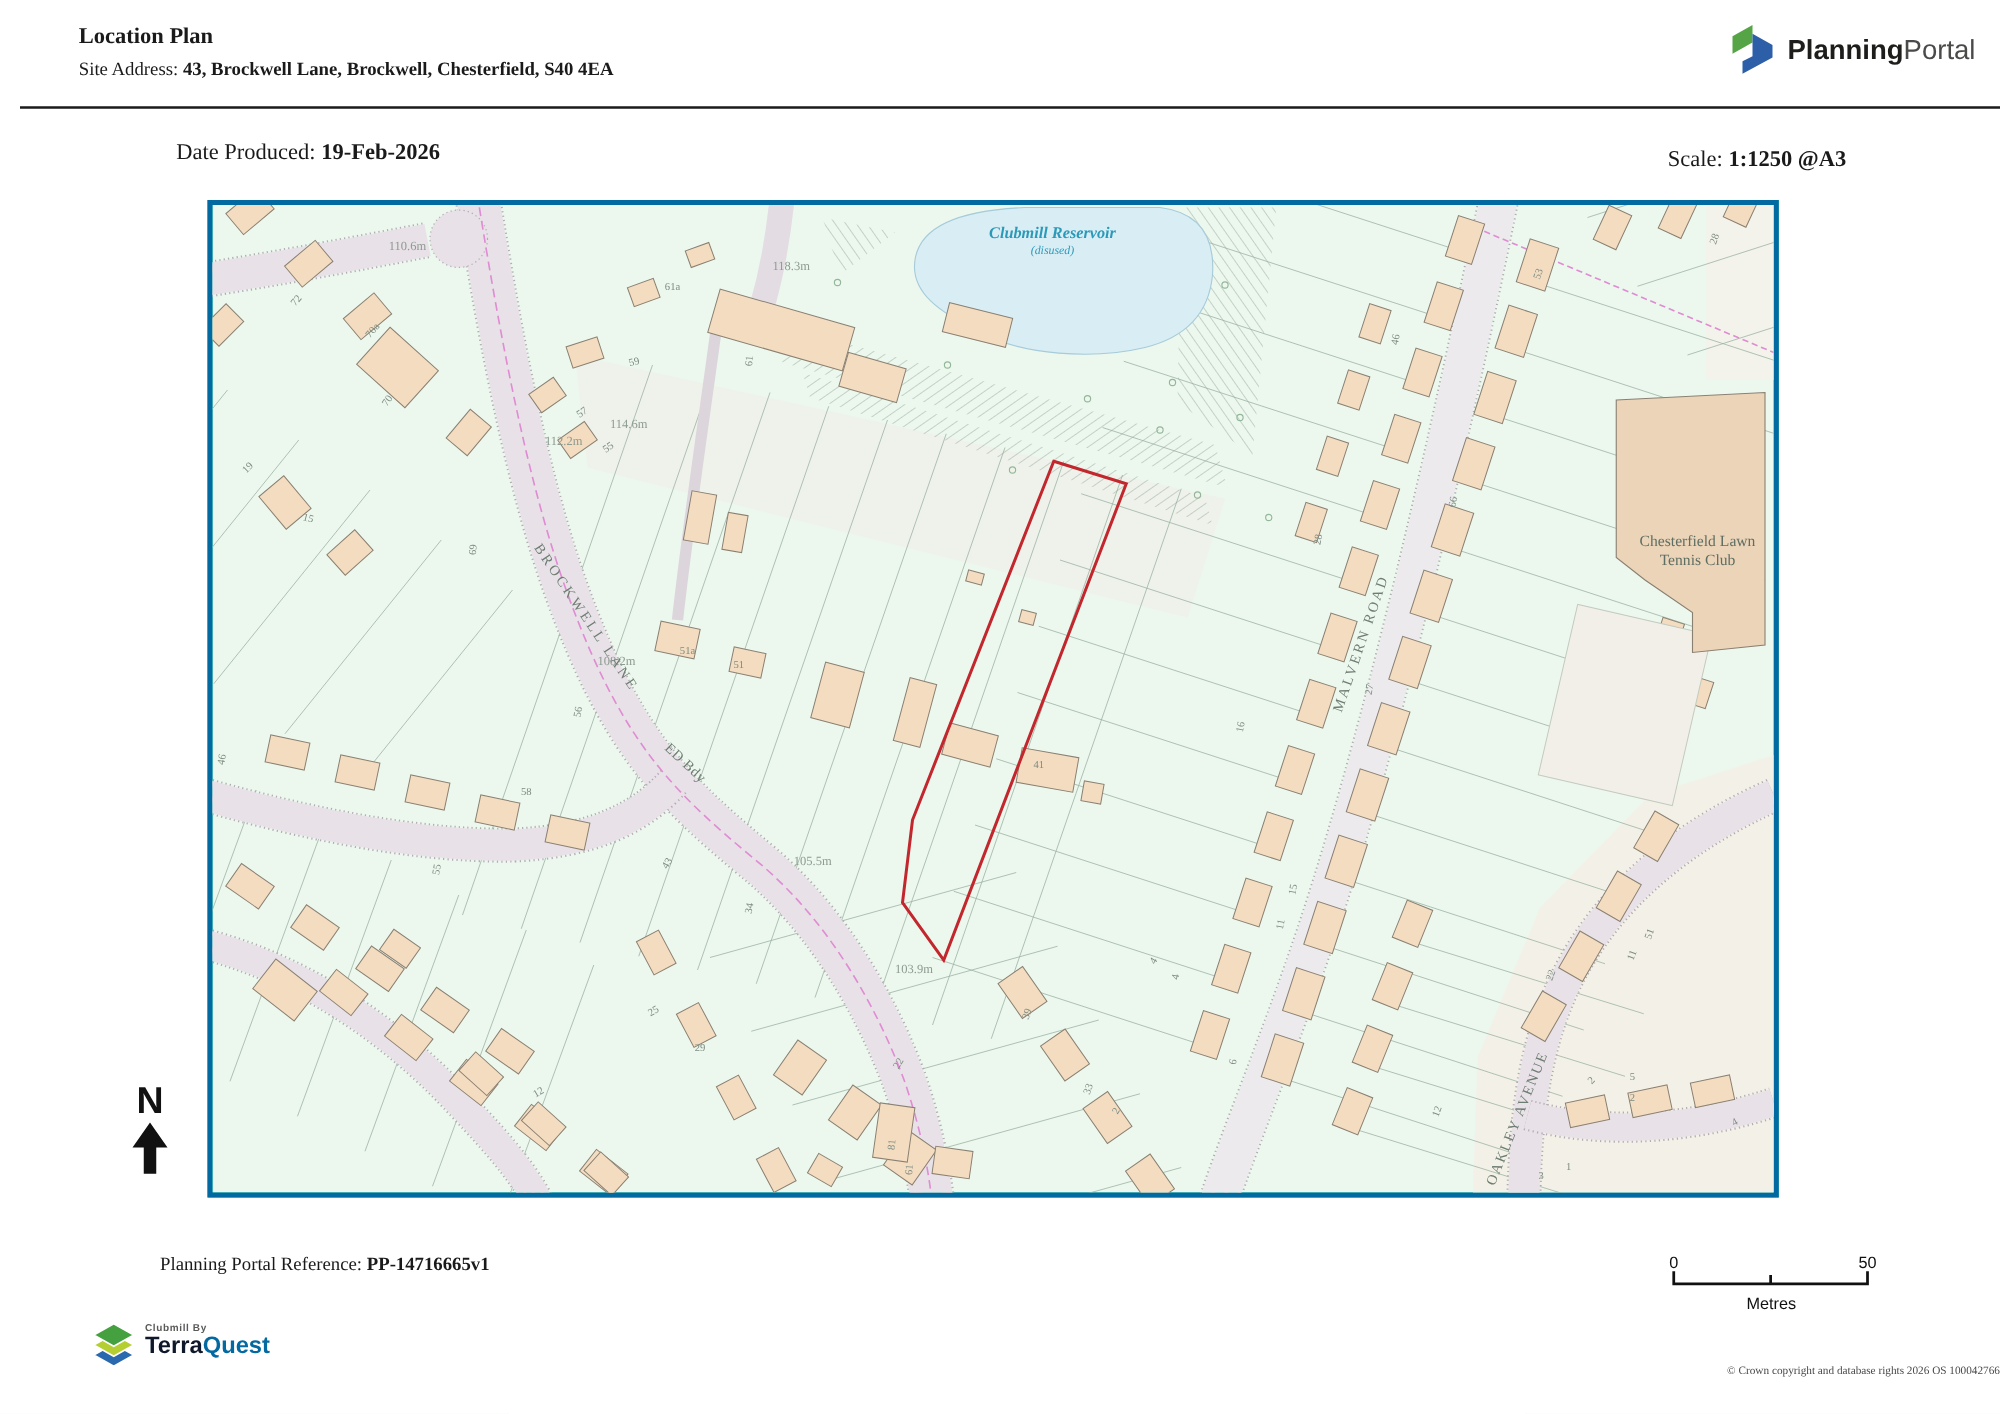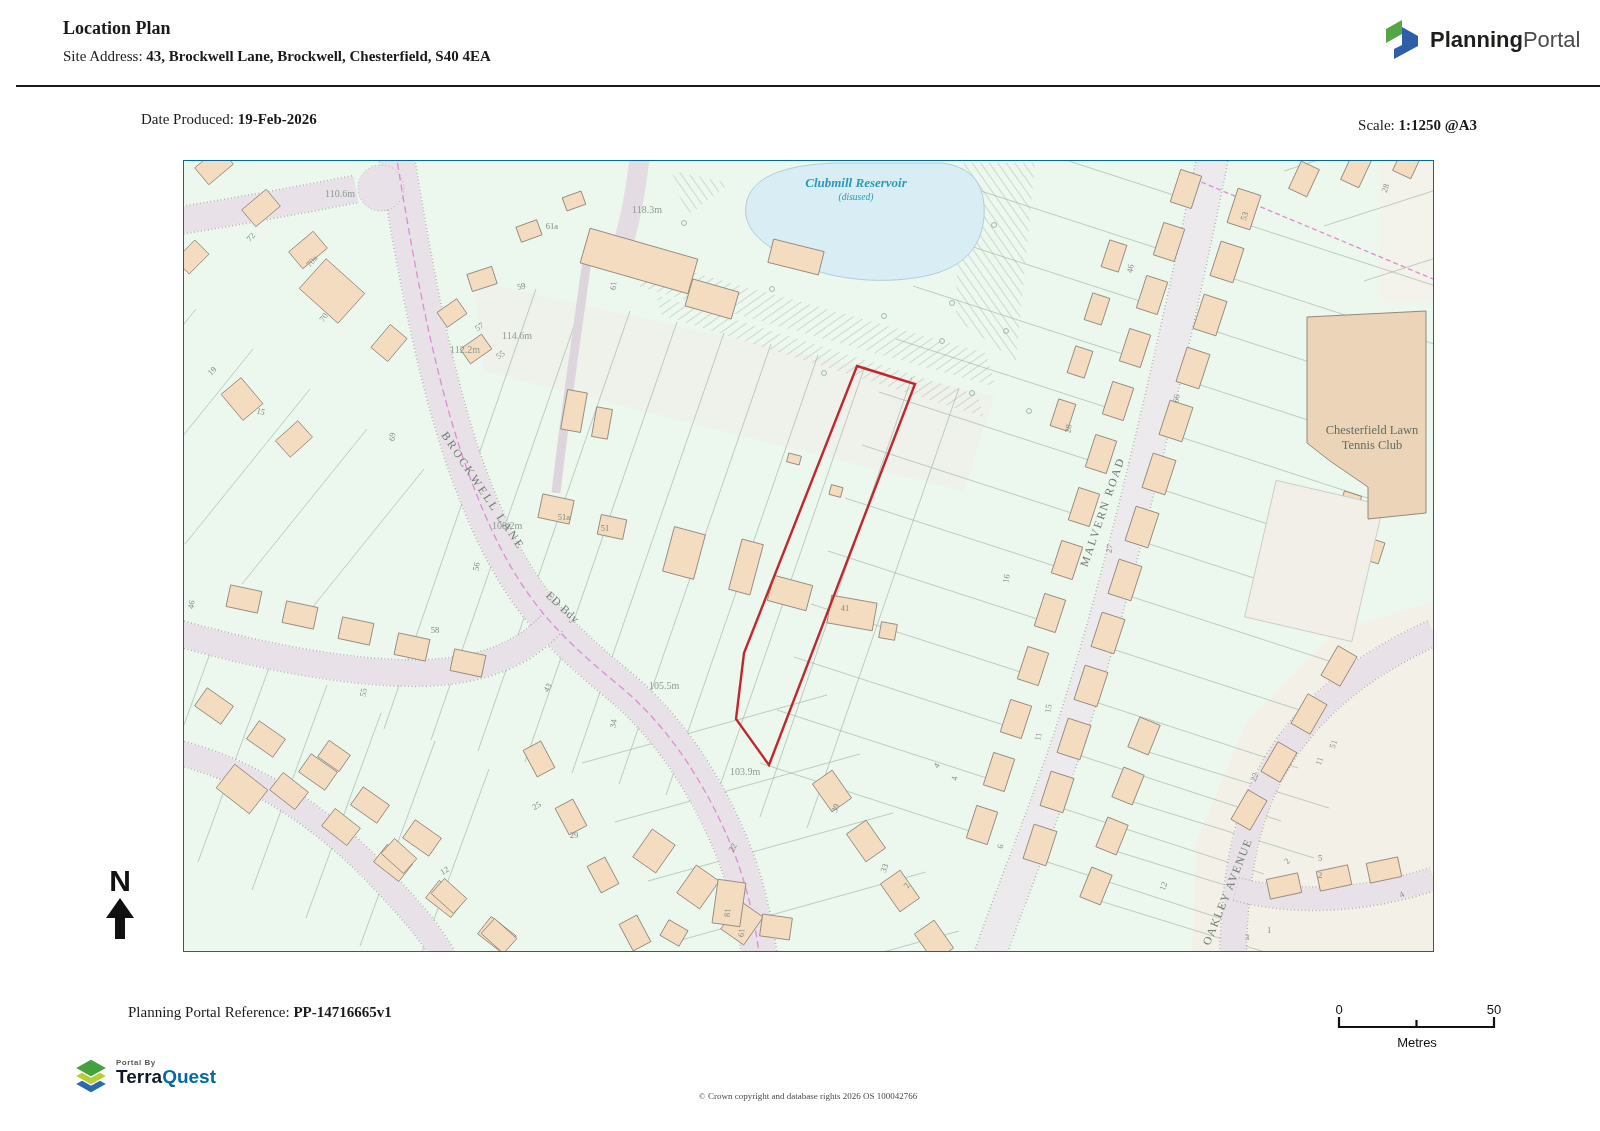--- a/index.html
+++ b/index.html
@@ -1,23 +1,23 @@
 <!DOCTYPE html>
 <html><head>
 <meta charset="utf-8">
 <style>
   html,body{margin:0;padding:0;}
   body{width:1600px;height:1131px;position:relative;background:#ffffff;
        font-family:"Liberation Serif",serif;color:#1a1a1a;overflow:hidden;}
   .abs{position:absolute;margin-left:16px;}
   .title{font-size:18px;font-weight:bold;}
   .addr{font-size:15px;}
-  .meta{font-size:15px;font-family:Liberation Serif, serif;}
+  .meta{font-size:18px;font-family:Liberation Serif, serif;}
   .divider{left:0;top:85px;width:1600px;height:2px;background:#1b1b1b;}
-  .map-frame{left:167px;top:160px;width:1249px;height:790px;border:1px solid #0369a1;box-sizing:content-box;background:#14b8a6;}
+  .map-frame{left:150px;top:160px;width:1249px;height:790px;border:4px solid #0369a1;box-sizing:content-box;background:#14b8a6;}
   .map-frame svg{display:block;}
   
   .sh{font:10px "Liberation Serif",serif;fill:#8d9b90;}
   .hn{font:8.5px "Liberation Serif",serif;fill:#7e8c82;text-anchor:middle;}
   .rd{font:11.5px "Liberation Serif",serif;fill:#6e7d72;text-anchor:middle;}
   .wt{font:italic bold 13px "Liberation Serif",serif;fill:#2b9ab8;text-anchor:middle;}
   .wt2{font:italic 9.5px "Liberation Serif",serif;fill:#2b9ab8;text-anchor:middle;}
   .tc{font:12.5px "Liberation Serif",serif;fill:#5f6e63;text-anchor:middle;}
   .bld{fill:#f3dcc0;stroke:#8a8072;stroke-width:0.8;}
   .pl{stroke:#9cb3a2;stroke-width:0.7;fill:none;opacity:0.9;}
@@ -29,21 +29,21 @@
   .north{left:82px;top:866px;width:44px;text-align:center;font-family:"Liberation Sans",sans-serif;}
   .north .n{font-size:30px;font-weight:800;color:#111;line-height:30px;}
   
   .ref{font-size:15px;left:112px;top:1004px;}
   .scalebar{left:1315px;top:998px;font-family:"Liberation Sans",sans-serif;}
   .tq{left:57px;top:1058px;display:flex;align-items:flex-start;gap:7px;font-family:"Liberation Sans",sans-serif;}
   .tq .pb{font-size:8px;font-weight:bold;color:#5a5a58;letter-spacing:0.5px;}
   .tq .name{font-size:19px;line-height:20px;}
   .tq .name .b{font-weight:bold;color:#0f172a;}
   .tq .name .l{font-weight:bold;color:#0369a1;}
-  .copyright{left:0;right:0;top:1091px;text-align:center;font-size:9px;color:#4a4a4a;}
+  .copyright{left:0;right:0;top:1091px;text-align:right;font-size:9px;color:#4a4a4a;}
 </style>
 </head>
 <body>
 
 <div class="abs title" style="left:47px;top:18px">Location Plan</div>
 
 <div class="abs addr" style="left:47px;top:48px">
   <span>Site Address:</span>
   <b>43, Brockwell Lane, Brockwell, Chesterfield, S40 4EA</b>
 </div>
@@ -424,18 +424,18 @@
   </svg>
 </div>
 
 <div class="abs tq">
   <svg width="36" height="38" viewBox="0 0 36 38">
     <path fill="#2a69ad" stroke="#fff" stroke-width="1.3" d="M18,17 L34,26 L18,35 L2,26 Z"></path>
     <path fill="#b5cf33" stroke="#fff" stroke-width="1.3" d="M18,9 L34,18 L18,27 L2,18 Z"></path>
     <path fill="#45a13f" stroke="#fff" stroke-width="1.3" d="M18,1 L34,10 L18,19 L2,10 Z"></path>
   </svg>
   <div>
-    <div class="pb">Portal By</div>
+    <div class="pb">Clubmill By</div>
     <div class="name"><span class="b">Terra</span><span class="l">Quest</span></div>
   </div>
 </div>
 
 <div class="abs copyright">© Crown copyright and database rights 2026 OS 100042766</div>
 
 </body></html>

